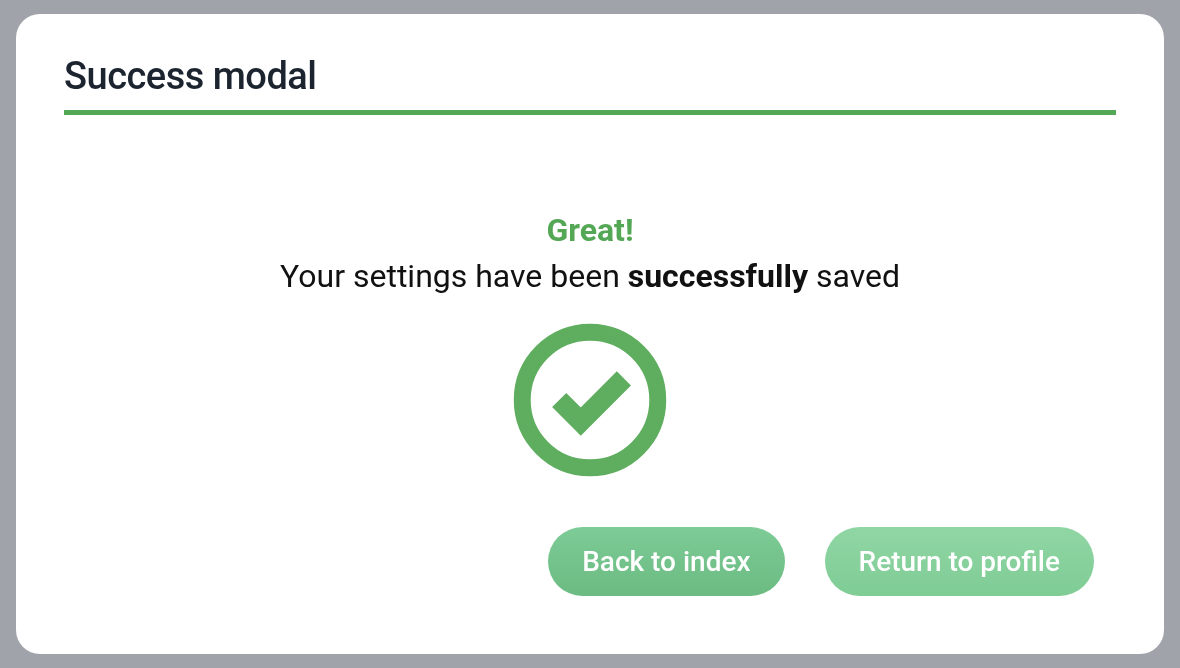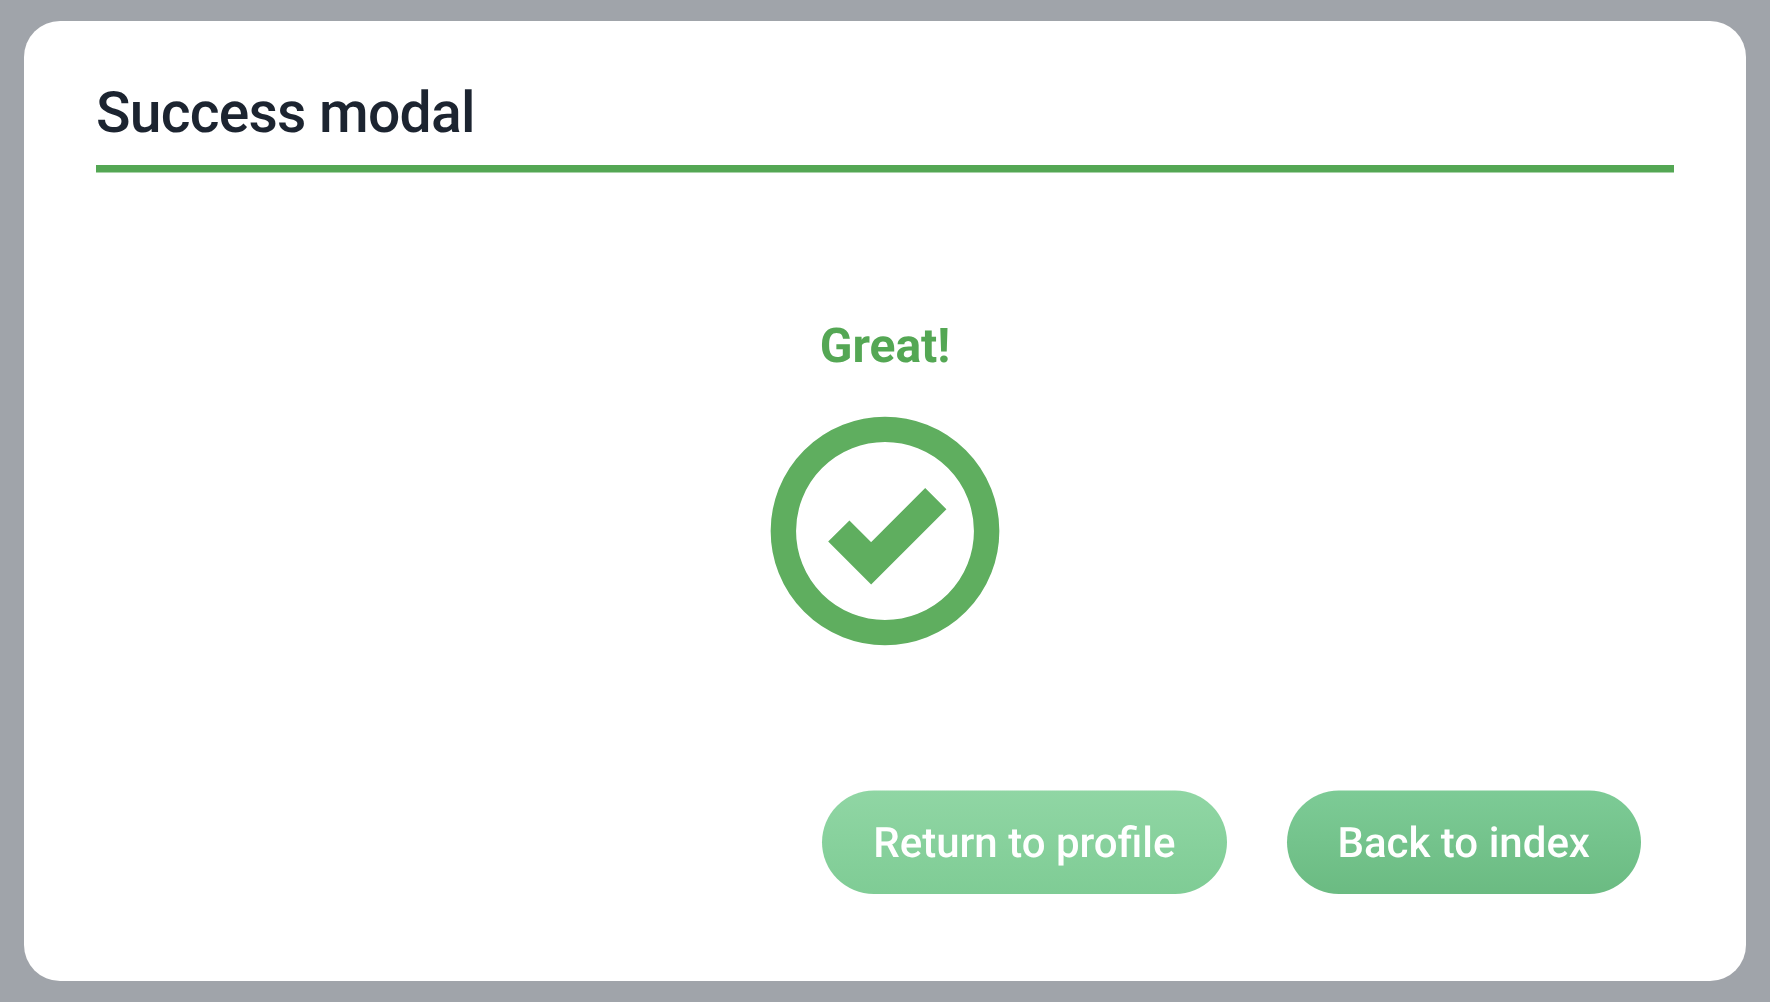--- a/index.html
+++ b/index.html
@@ -92,26 +92,29 @@
   </style>
 </head>
 <body>
 
 <div class="modal">
   <div class="modal-title">Success modal</div>
   <div class="hr"></div>
 
   <div class="content">
     <div class="great">Great!</div>
+    <div class="message">
+      <span>Your settings have been </span><span class="bold">successfully</span><span> saved</span>
+    </div>
 
     <div class="icon-wrap">
       <svg class="check-circle" viewBox="0 0 100 100">
         <circle cx="50" cy="50" r="44" fill="none" stroke="#5fae5f" stroke-width="11"></circle>
         <path d="M30 50 L44 64 L72 36" fill="none" stroke="#5fae5f" stroke-width="13" stroke-linecap="butt" stroke-linejoin="miter"></path>
       </svg>
     </div>
   </div>
 
   <div class="actions">
+    <button class="btn btn-primary">Back to index</button>
     <button class="btn btn-secondary">Return to profile</button>
-    <button class="btn btn-primary">Back to index</button>
   </div>
 </div>
 
 </body></html>

